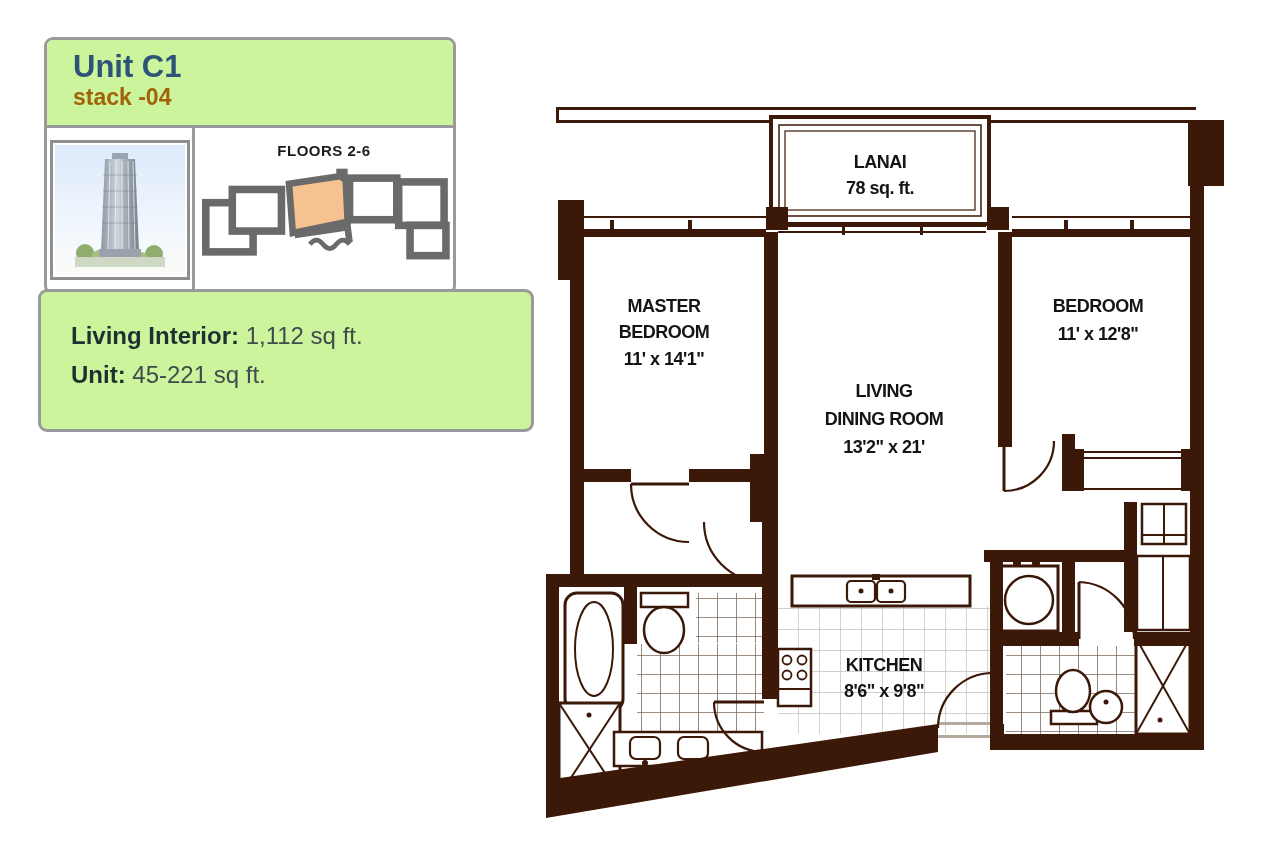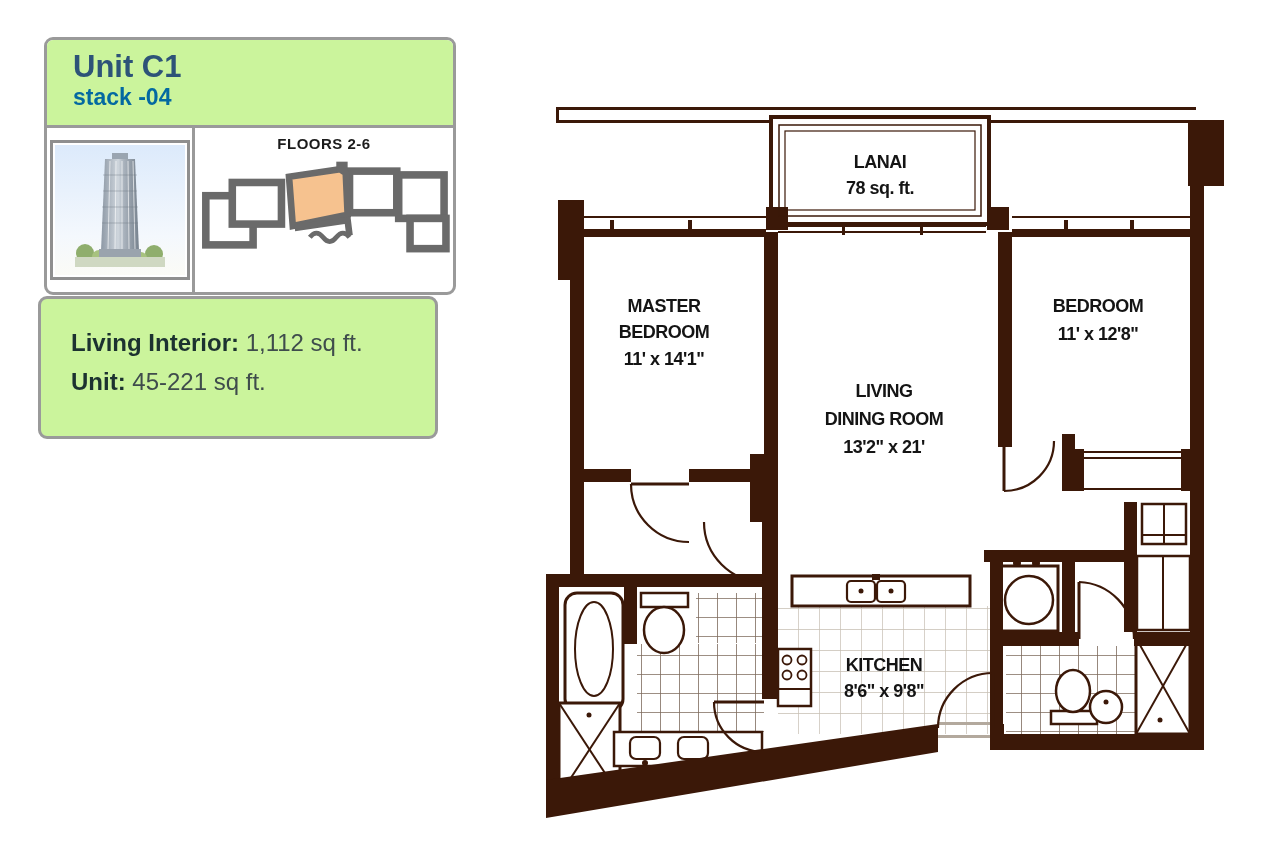--- a/index.html
+++ b/index.html
@@ -3,27 +3,27 @@
 <meta charset="utf-8">
 <style>
   html,body{margin:0;padding:0;background:#ffffff;}
   body{width:1266px;height:844px;position:relative;font-family:"Liberation Sans",sans-serif;overflow:hidden;}
 
   
   .card{position:absolute;border:3px solid #9a9a9a;border-radius:9px;box-sizing:border-box;background:#fff;}
   #unit-card{left:44px;top:37px;width:412px;height:258px;overflow:hidden;}
   .card-header{background:#cbf49c;border-bottom:3px solid #9a9a9a;height:88px;padding:10px 0 0 26px;box-sizing:border-box;}
   .unit-title{font-size:31px;font-weight:bold;color:#2d5378;letter-spacing:0px;line-height:34px;}
-  .unit-subtitle{font-size:23px;font-weight:bold;color:#0369a1;line-height:26px;}
+  .unit-subtitle{font-size:23px;font-weight:bold;color:#a16207;line-height:26px;}
   .card-body{display:flex;height:164px;}
   .photo-cell{width:172px;border-right:3px solid #9a9a9a;box-sizing:border-box;display:flex;align-items:center;justify-content:center;}
   .photo-frame{width:140px;height:140px;border:3px solid #8f8f8f;background:#fff;box-sizing:border-box;padding:2px;}
-  .floors-cell{flex:1;display:flex;flex-direction:column;align-items:center;padding-top:7px;}
+  .floors-cell{flex:1;display:flex;flex-direction:column;align-items:center;padding-top:14px;}
   .floors-label{font-size:15px;font-weight:bold;color:#1c1c1c;letter-spacing:.5px;margin-bottom:4px;}
-  #stats-card{left:38px;top:296px;width:400px;height:143px;background:#cbf49c;padding:24px 0 4px 30px;}
+  #stats-card{left:38px;top:289px;width:496px;height:143px;background:#cbf49c;padding:24px 0 4px 30px;}
   .stat-line{font-size:24px;line-height:39px;white-space:nowrap;}
   .stat-label{font-weight:bold;color:#1c3230;}
   .stat-value{font-weight:normal;color:#3f4c4c;}
 
   
   #floor-plan{position:absolute;left:546px;top:104px;}
   .rlabel{font-family:"Liberation Sans",sans-serif;font-weight:bold;font-size:18px;fill:#141414;text-anchor:middle;letter-spacing:-0.5px;}
 </style>
 </head>
 <body>

